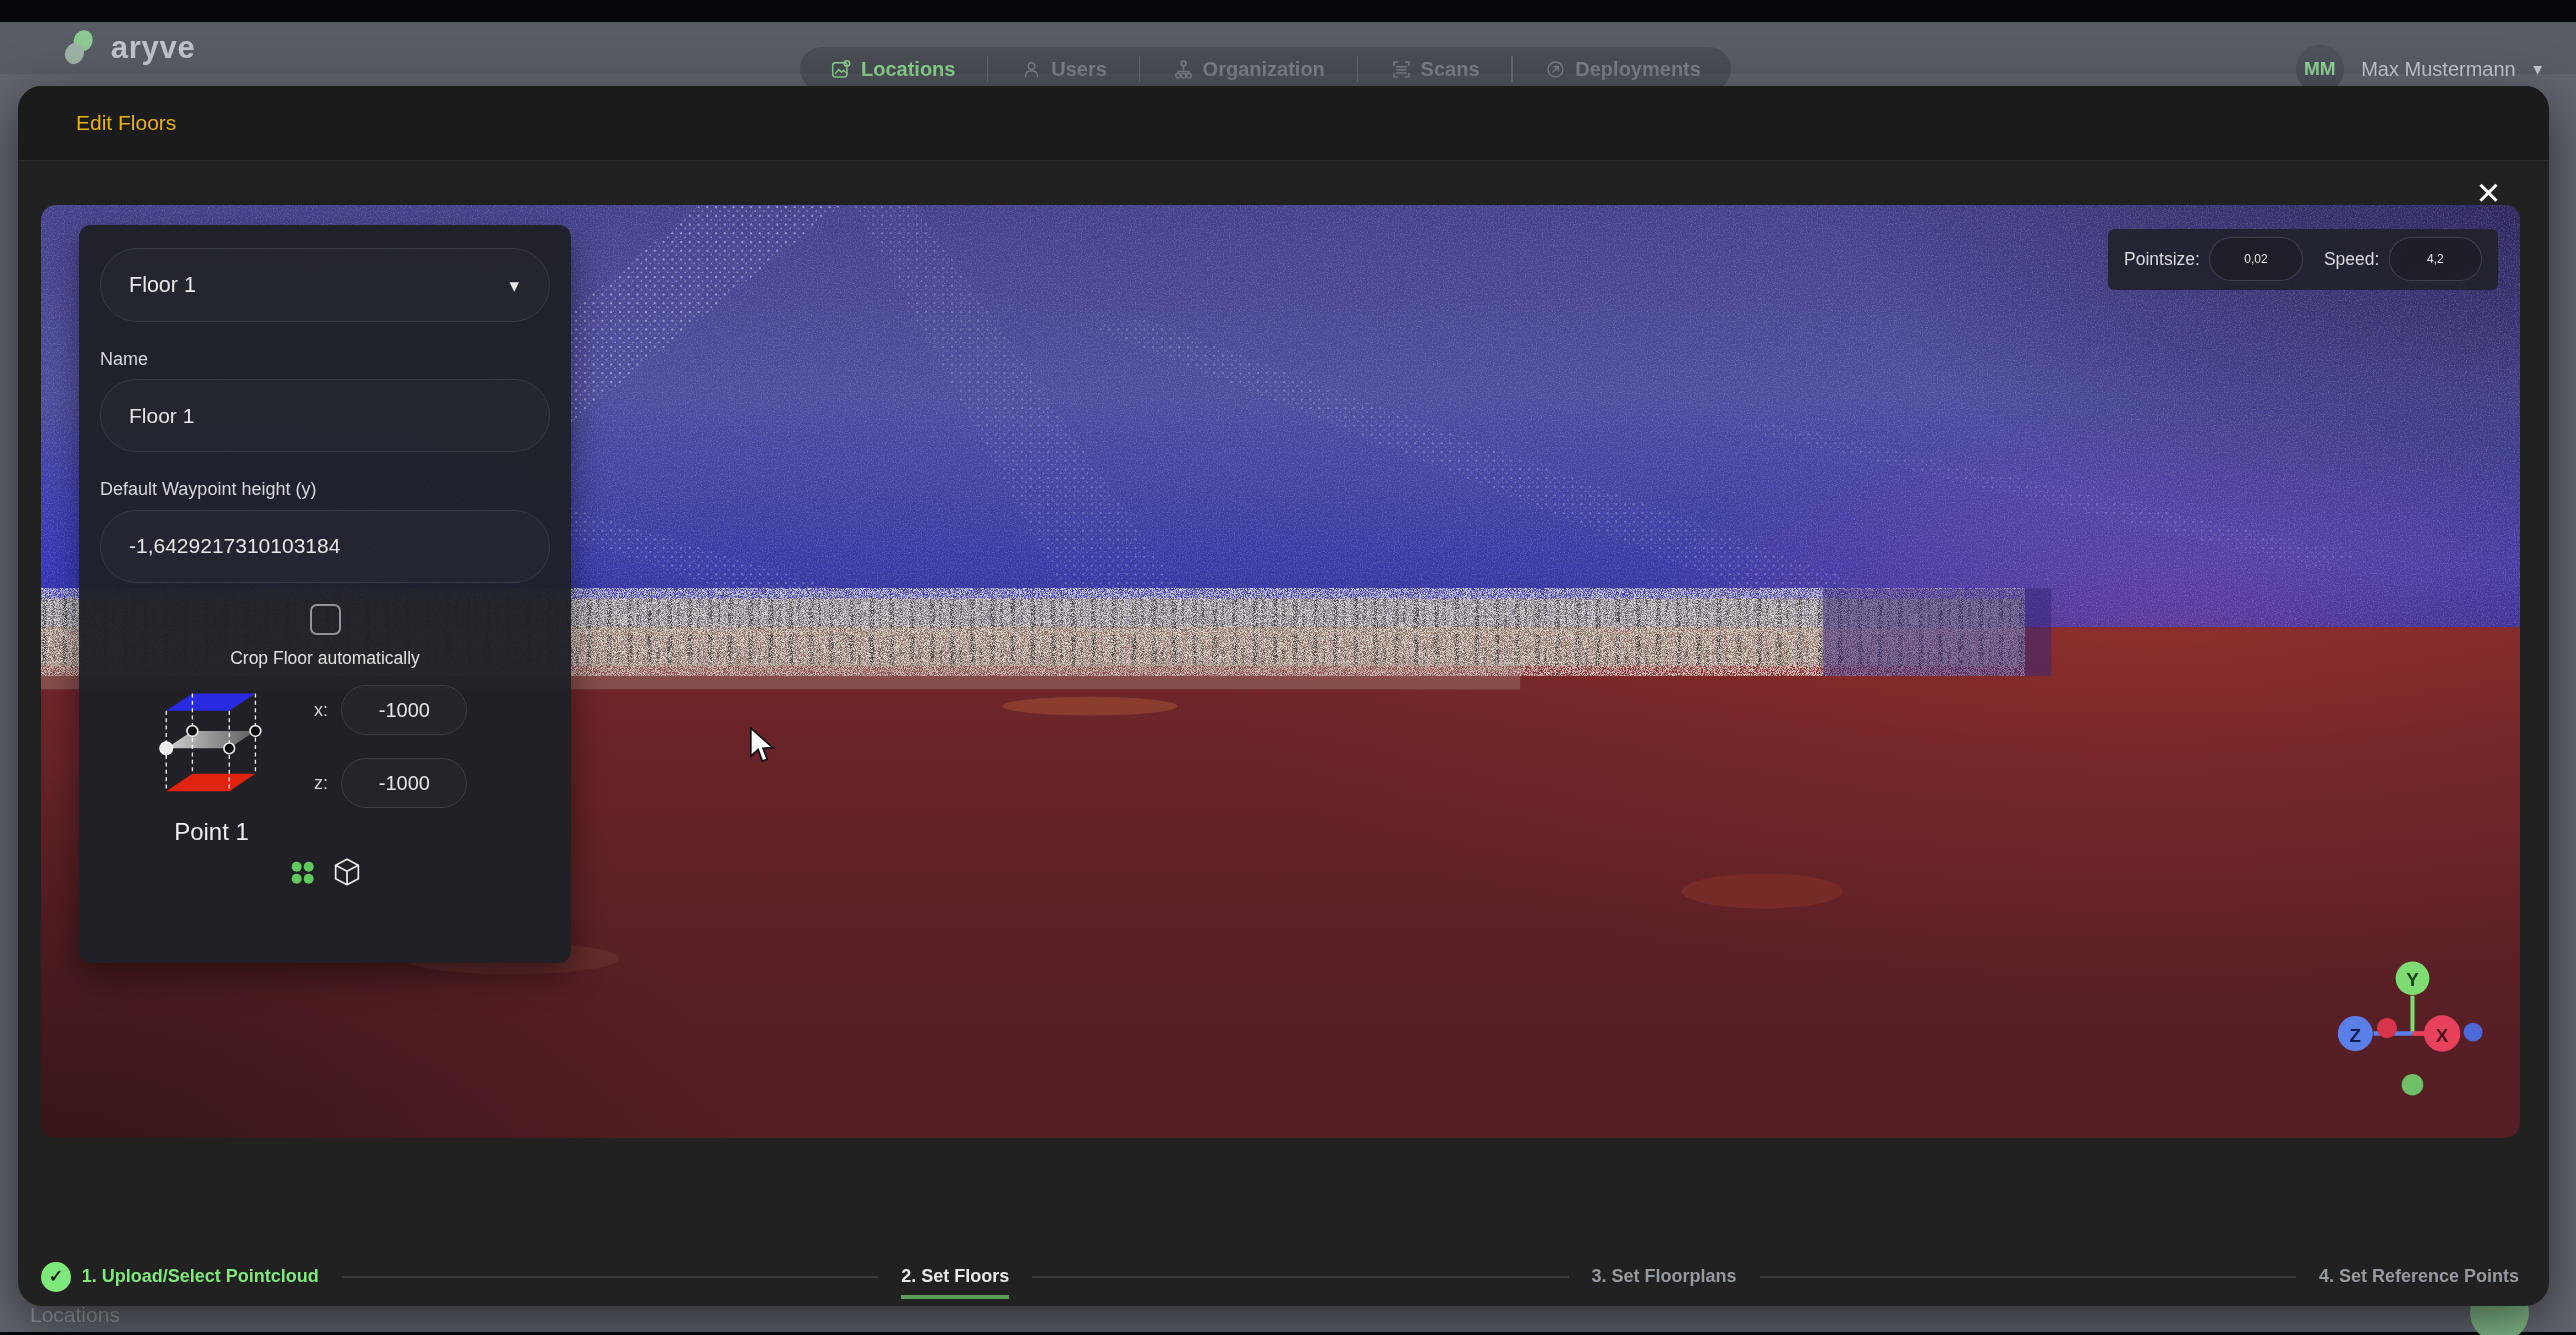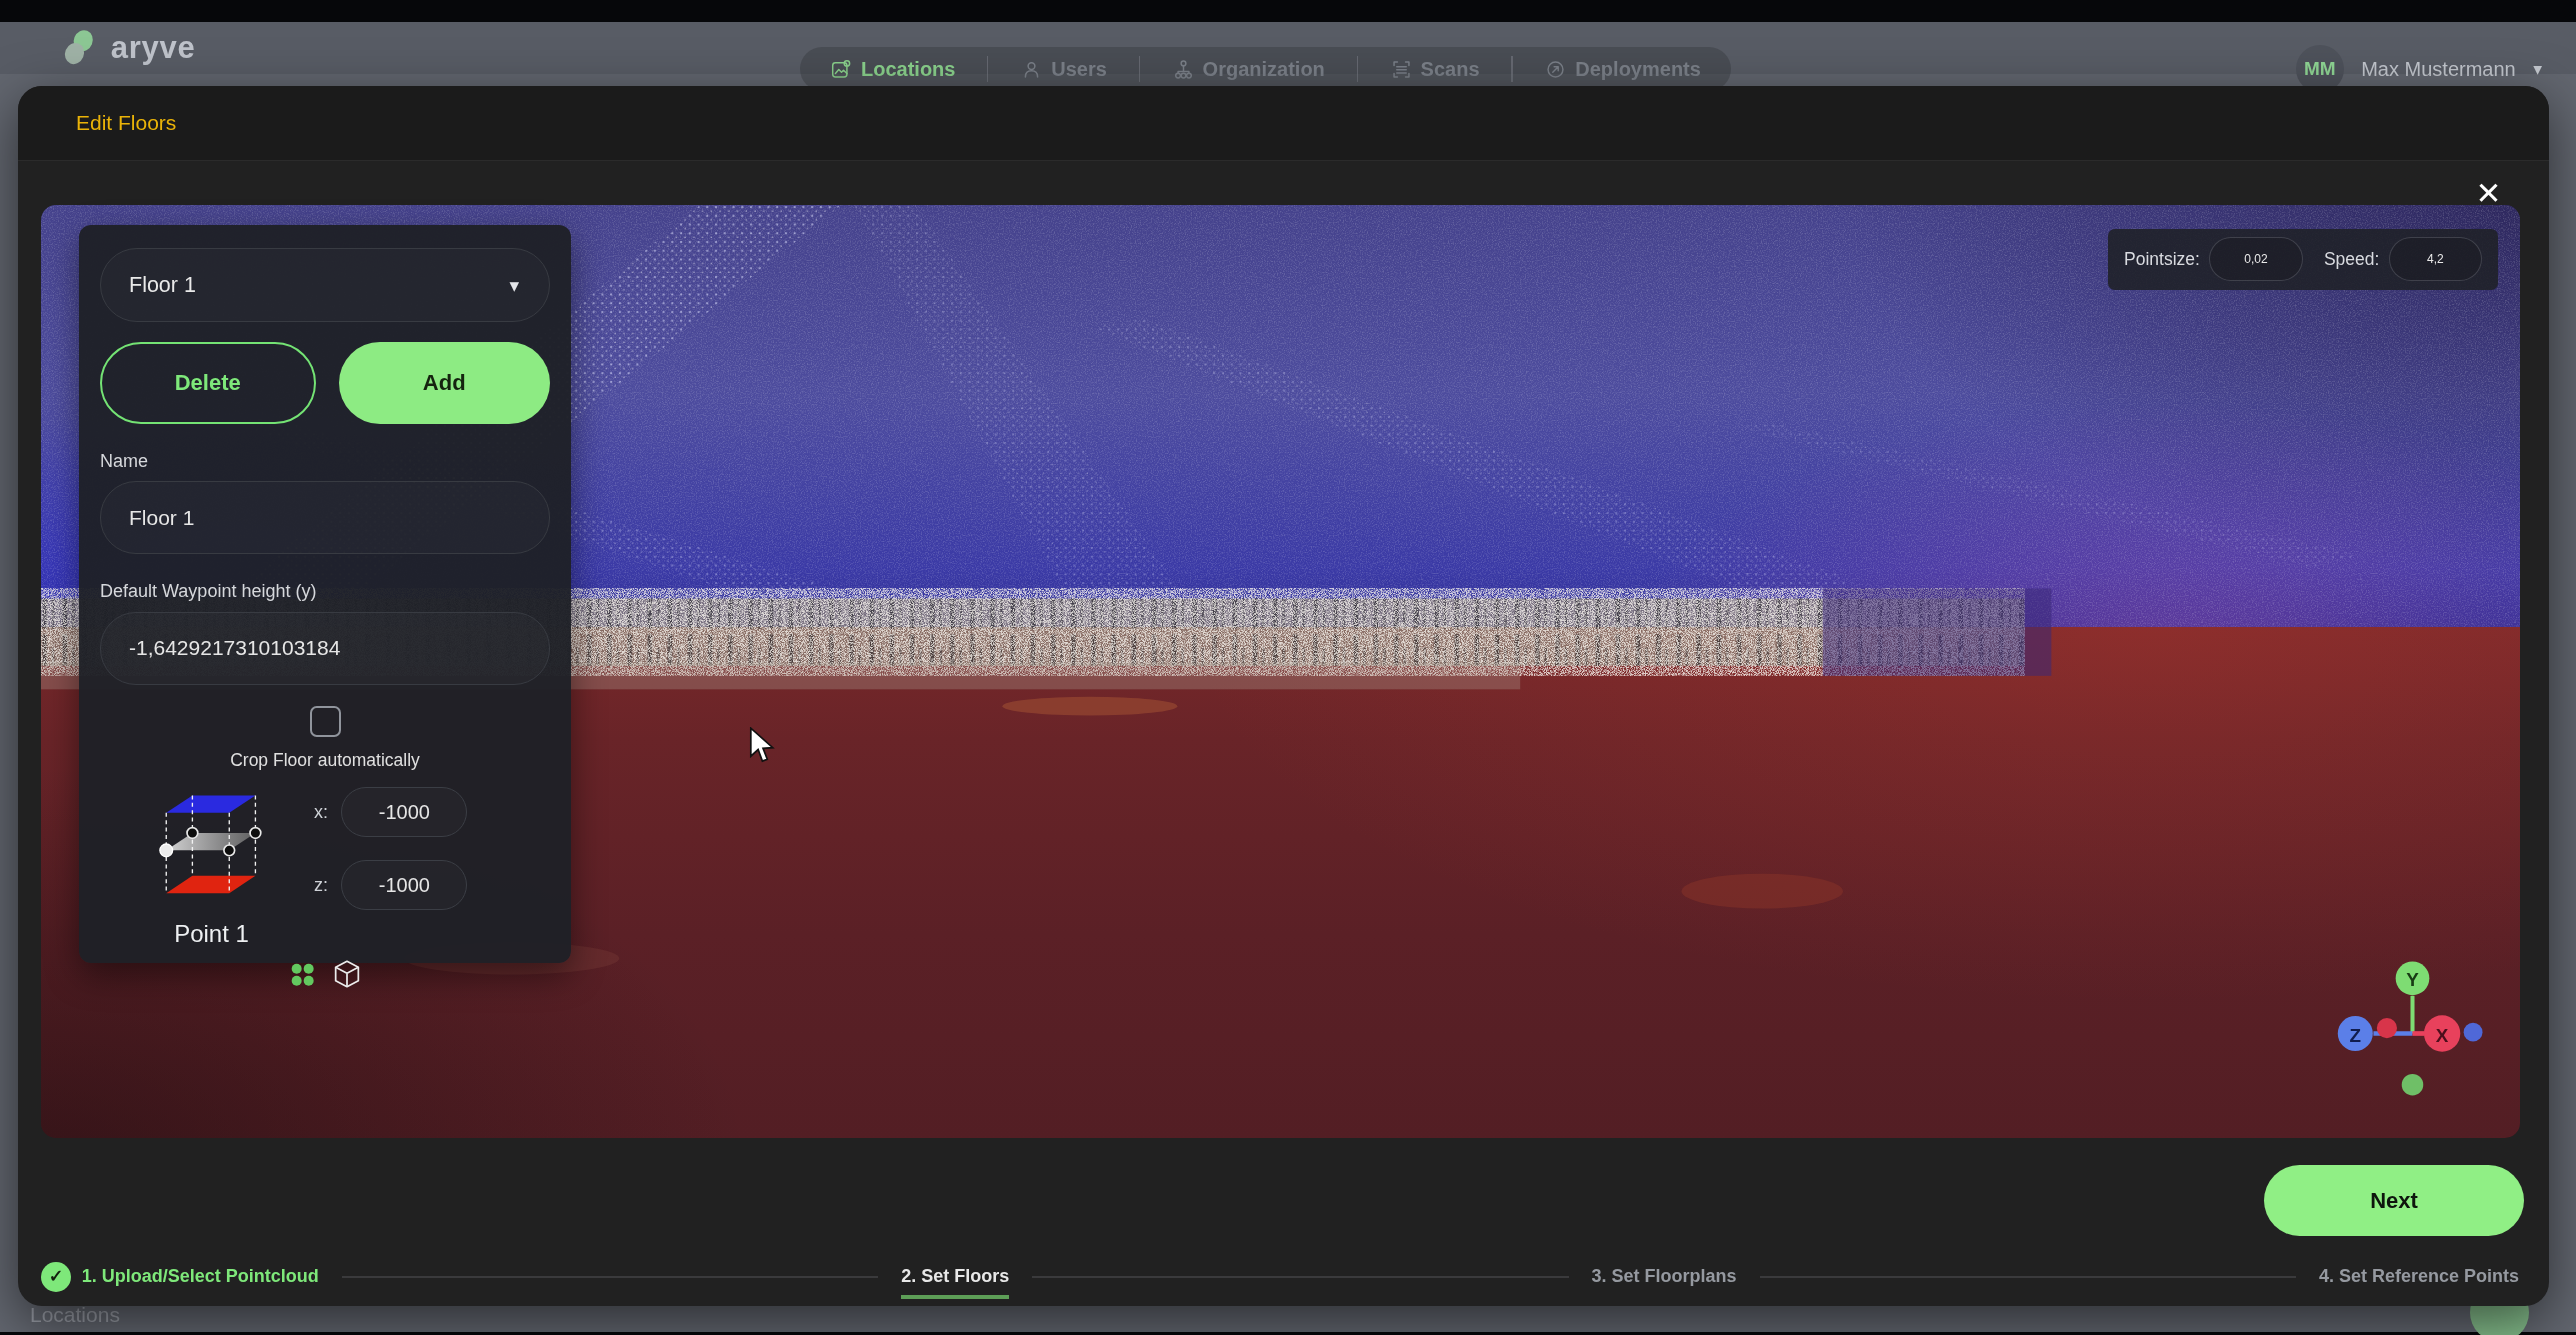--- a/index.html
+++ b/index.html
@@ -255,24 +255,20 @@
     <svg class="cursor" width="30" height="39" viewBox="0 0 24 32">
       <path d="M2 1 L2 24 L8 18.5 L11.5 28 L15.5 26.5 L12 17.5 L20 17 Z" fill="#fff" stroke="#111" stroke-width="1.4"></path>
     </svg>
   </div>
 
   <div class="panel">
     <div class="select">
       <span class="select-value">Floor 1</span>
       <span class="select-caret">▾</span>
     </div>
-    <div class="btn-row">
-      <button class="btn btn-outline-green">Delete</button>
-      <button class="btn btn-solid-green">Add</button>
-    </div>
 
     <div class="field-label">Name</div>
     <div class="text-input">Floor 1</div>
 
     <div class="field-label">Default Waypoint height (y)</div>
     <div class="text-input">-1,6429217310103184</div>
 
     <div class="check-row">
       <div class="checkbox"></div>
       <span class="check-label">Crop Floor automatically</span>
@@ -322,21 +318,20 @@
         <circle cx="13" cy="31" r="7.5" fill="#63c95f"></circle>
           <circle cx="31" cy="31" r="7.5" fill="#63c95f"></circle>
       </svg>
       <svg width="32" height="32" viewBox="0 0 48 48" fill="none" stroke="#ececec" stroke-width="2.6" stroke-linejoin="round">
         <path d="M24 5 L41 14 L41 34 L24 43 L7 34 L7 14 Z"></path>
         <path d="M7 14 L24 23 L41 14 M24 23 V43"></path>
       </svg>
     </div>
   </div>
 
-  <button class="btn-next">Next</button>
 
   <div class="steps">
     <div class="step step-done">
       <span class="step-check">✓</span>
       <span>1. Upload/Select Pointcloud</span>
     </div>
     <div class="step-line"></div>
     <div class="step step-active">
       <span class="ul">2. Set Floors</span>
     </div>

